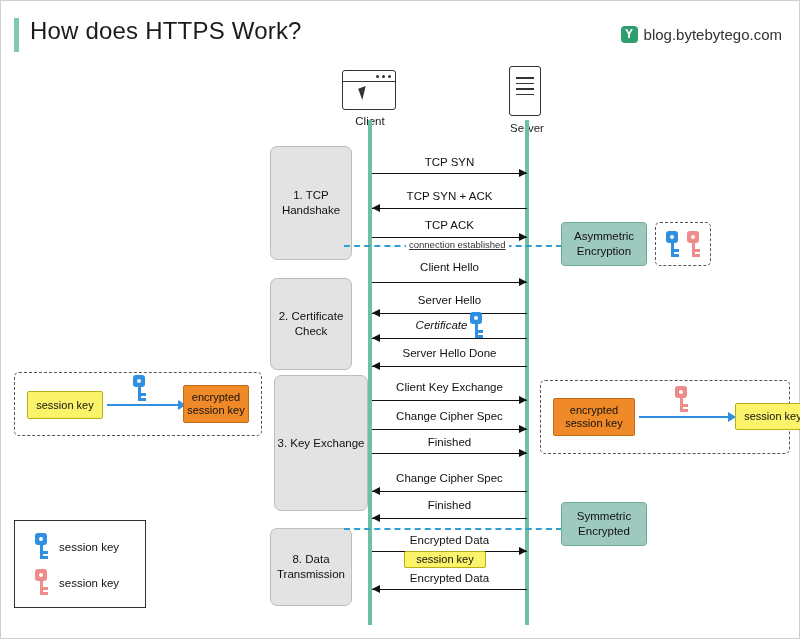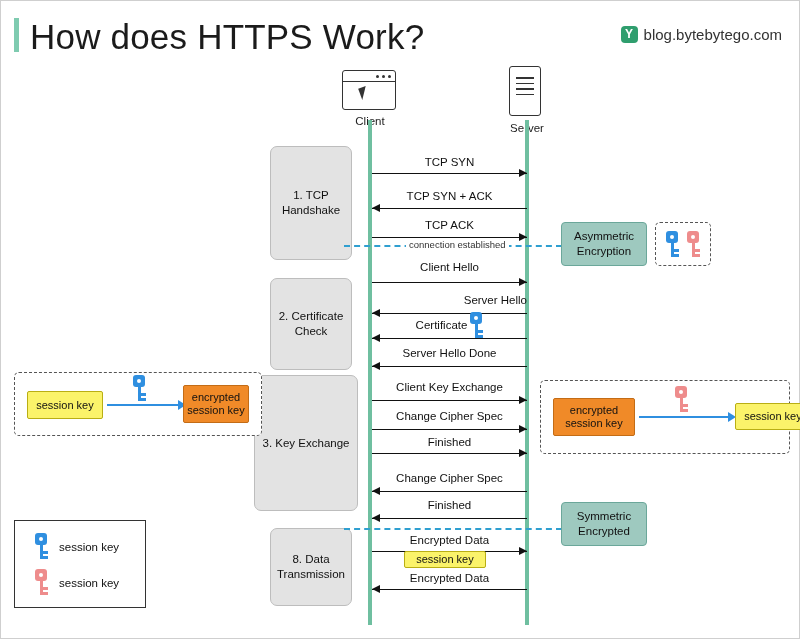--- a/index.html
+++ b/index.html
@@ -13,21 +13,21 @@
   .frame{
     position:absolute;left:0;top:0;width:800px;height:639px;
     border:1px solid #cfcfcf;box-sizing:border-box;
   }
   
   #title-bar{
     position:absolute;left:14px;top:18px;width:5px;height:34px;background:#7fcbb0;
   }
   #page-title{
     position:absolute;left:30px;top:17px;
-    font-size:35px;color:#1b1b1b;letter-spacing:0.2px;
+    font-size:24px;color:#1b1b1b;letter-spacing:0.2px;
   }
   
   #brand{
     position:absolute;right:18px;top:26px;
     display:flex;align-items:center;gap:6px;
   }
   #brand .logo{
     width:17px;height:17px;border-radius:4px;background:#2f9e6e;
     position:relative;
   }
@@ -73,21 +73,21 @@
 
   
   .stage{
     position:absolute;background:#e3e3e3;border:1px solid #bdbdbd;border-radius:7px;
     font-size:11.5px;color:#111;text-align:center;
     display:flex;align-items:center;justify-content:center;
     line-height:15px;box-sizing:border-box;
   }
   #stage-1{left:270px;top:146px;width:82px;height:114px;}
   #stage-2{left:270px;top:278px;width:82px;height:92px;}
-  #stage-3{left:254px;top:375px;width:104px;height:136px;}
+  #stage-3{left:274px;top:375px;width:94px;height:136px;}
   #stage-4{left:270px;top:528px;width:82px;height:78px;}
 
   
   .msg{position:absolute;height:1px;background:#111;}
   .arrowhead{position:absolute;width:0;height:0;}
   .arrowhead.right{
     border-left:8px solid #111;border-top:4px solid transparent;border-bottom:4px solid transparent;
   }
   .arrowhead.left{
     border-right:8px solid #111;border-top:4px solid transparent;border-bottom:4px solid transparent;
@@ -212,33 +212,33 @@
 
 <div class="msg" style="left:372px;top:208px;width:155px;"></div>
 <div class="arrowhead left" style="position:absolute;left:372px;top:204px;"></div>
 <div class="msg-label" style="left:372px;top:190px;width:155px;">TCP SYN + ACK</div>
 
 <div class="msg" style="left:372px;top:237px;width:155px;"></div>
 <div class="arrowhead right" style="position:absolute;left:519px;top:233px;"></div>
 <div class="msg-label" style="left:372px;top:219px;width:155px;">TCP ACK</div>
 
 <div class="dashed-sep" style="left:344px;top:245px;width:218px;"></div>
-<div class="dashed-label" style="left:406px;top:239px;">connection established</div>
+<div class="dashed-label" style="left:406px;top:239px;text-decoration:underline;">connection established</div>
 
 <div class="msg" style="left:372px;top:282px;width:155px;"></div>
 <div class="arrowhead right" style="position:absolute;left:519px;top:278px;"></div>
 <div class="msg-label" style="left:372px;top:261px;width:155px;">Client Hello</div>
 
 <div class="msg" style="left:372px;top:313px;width:155px;"></div>
 <div class="arrowhead left" style="position:absolute;left:372px;top:309px;"></div>
-<div class="msg-label" style="left:372px;top:294px;width:155px;text-align:right;">Server Hello</div>
+<div class="msg-label" style="left:372px;top:294px;width:155px;">Server Hello</div>
 
 <div class="msg" style="left:372px;top:338px;width:155px;"></div>
 <div class="arrowhead left" style="position:absolute;left:372px;top:334px;"></div>
-<div class="msg-label" style="left:364px;top:319px;width:155px;">Certificate</div>
+<div class="msg-label" style="left:364px;top:319px;width:155px;font-style:italic;">Certificate</div>
 <div class="key blue" id="cert-key" style="position:absolute;">
   <div class="head"></div>
     <div class="hole"></div>
     <div class="shaft"></div>
   <div class="tooth" style="top:18px;"></div>
     <div class="tooth" style="top:23px;"></div>
 </div>
 
 <div class="msg" style="left:372px;top:366px;width:155px;"></div>
 <div class="arrowhead left" style="position:absolute;left:372px;top:362px;"></div>

